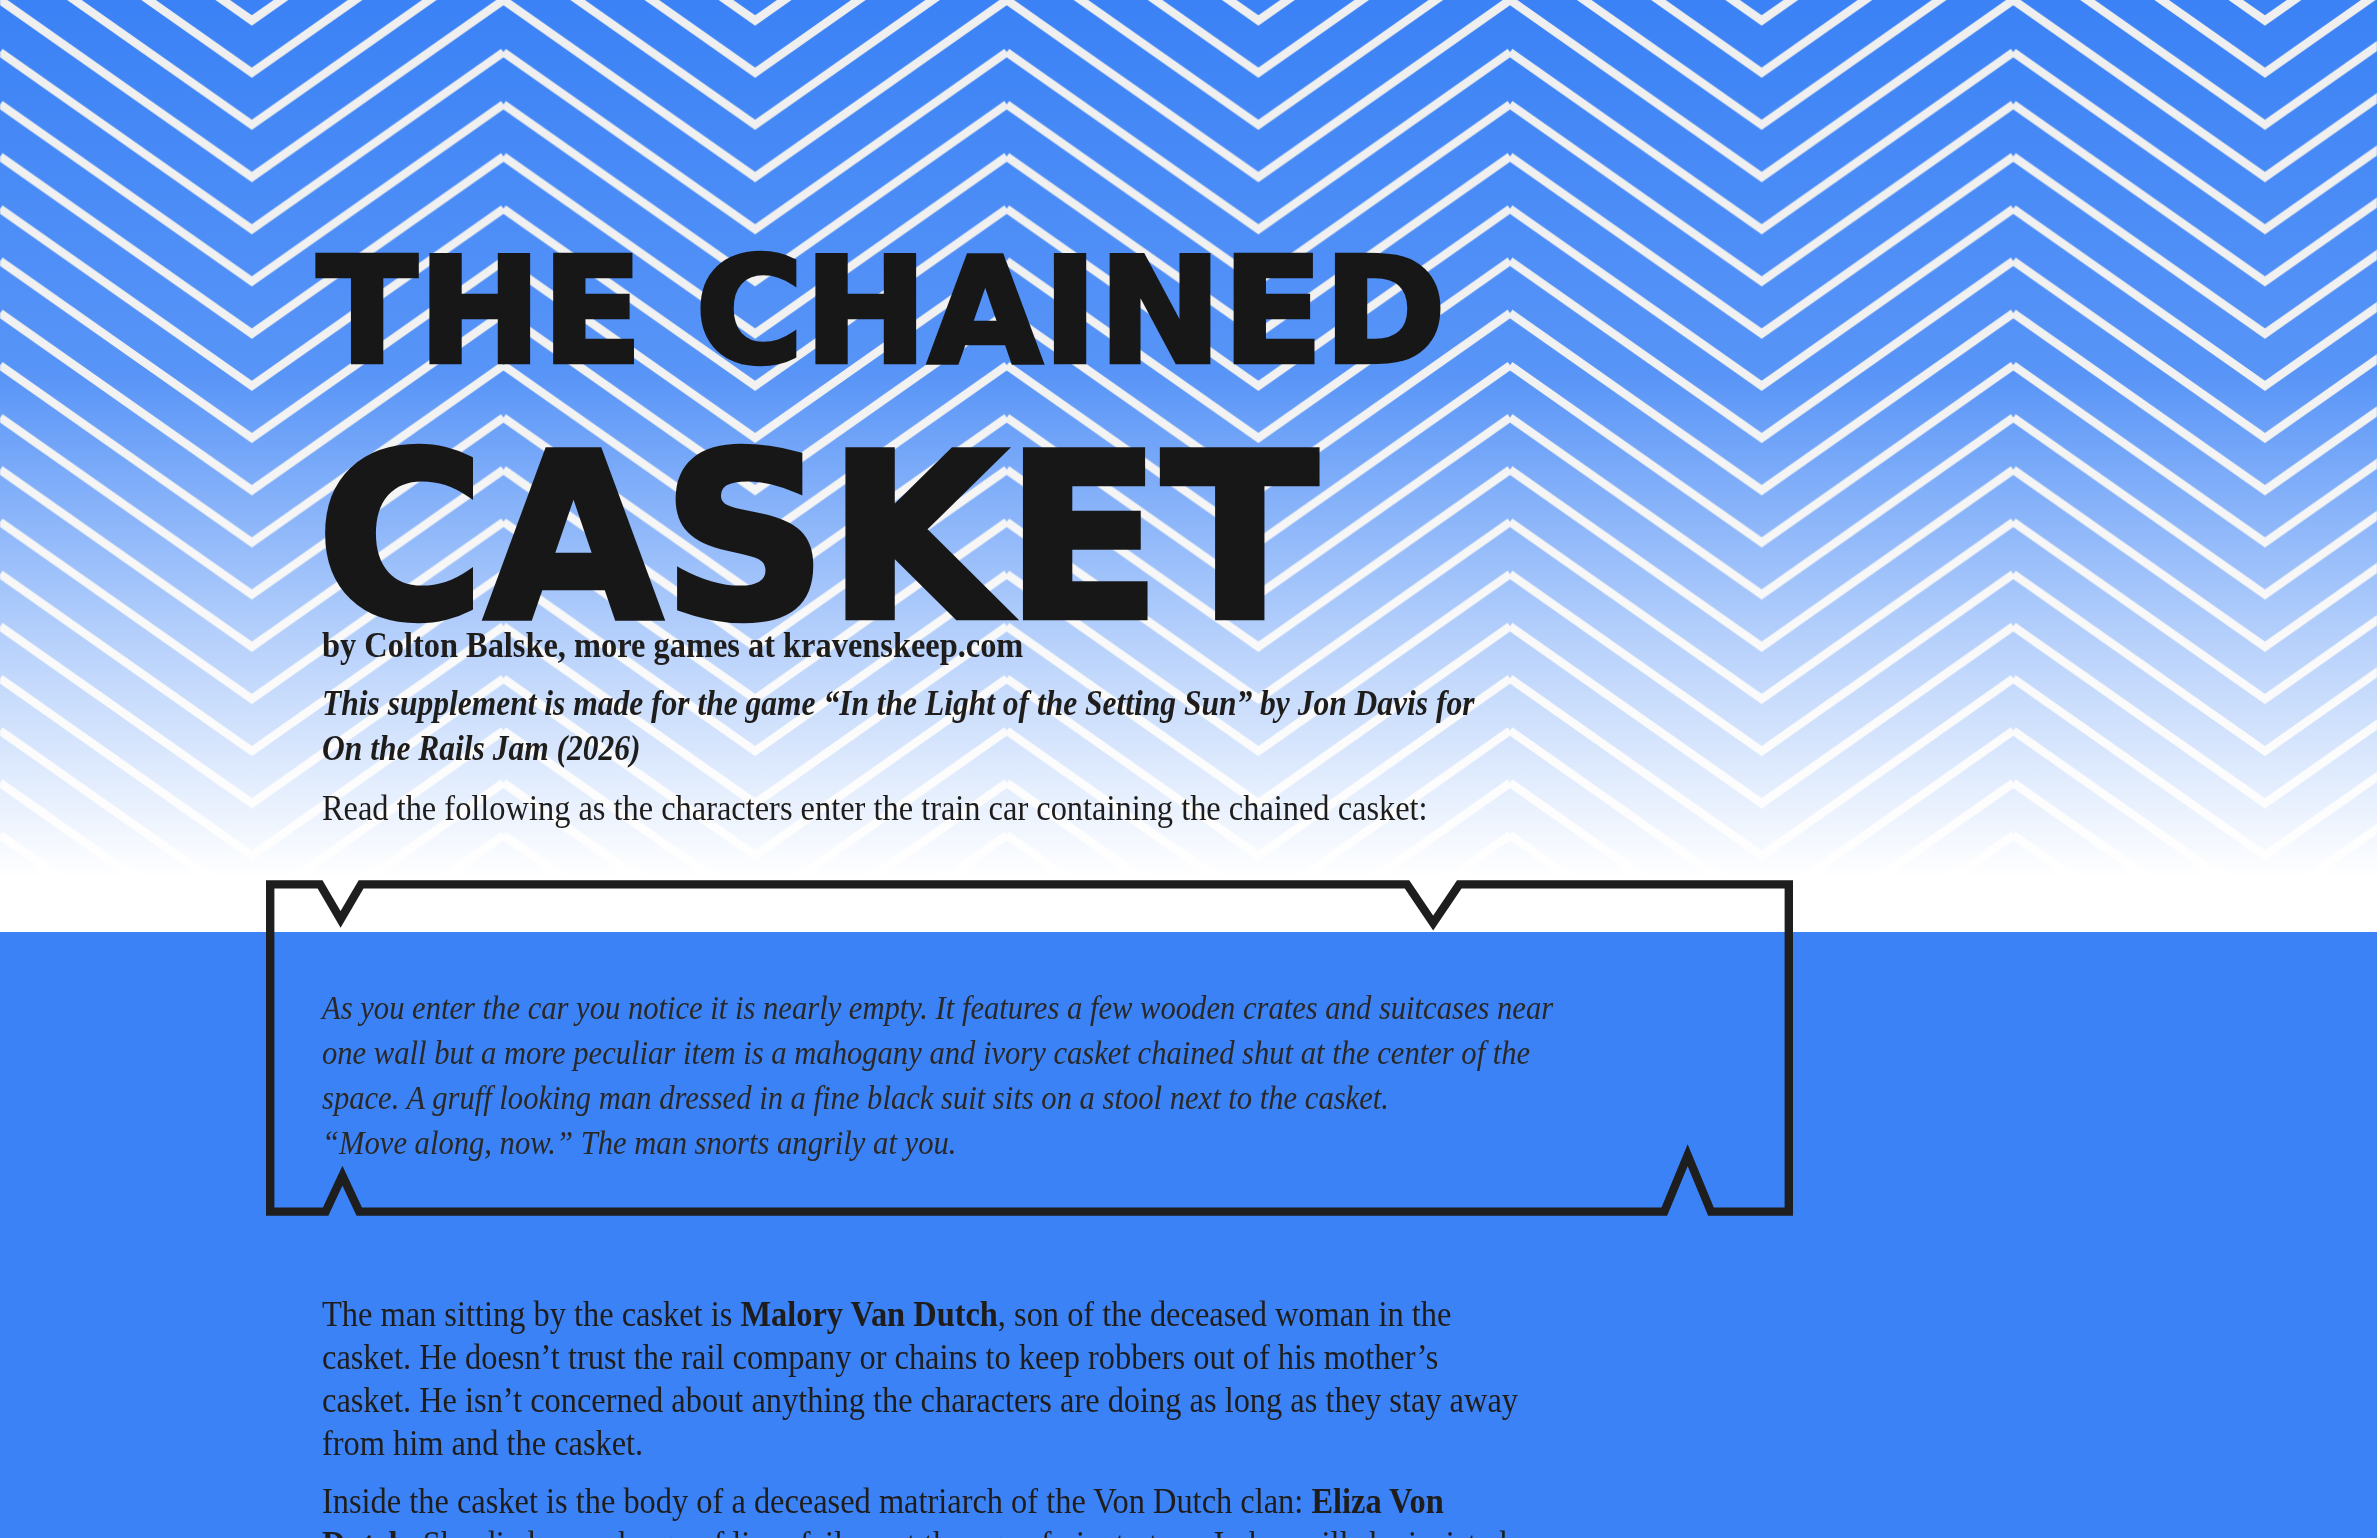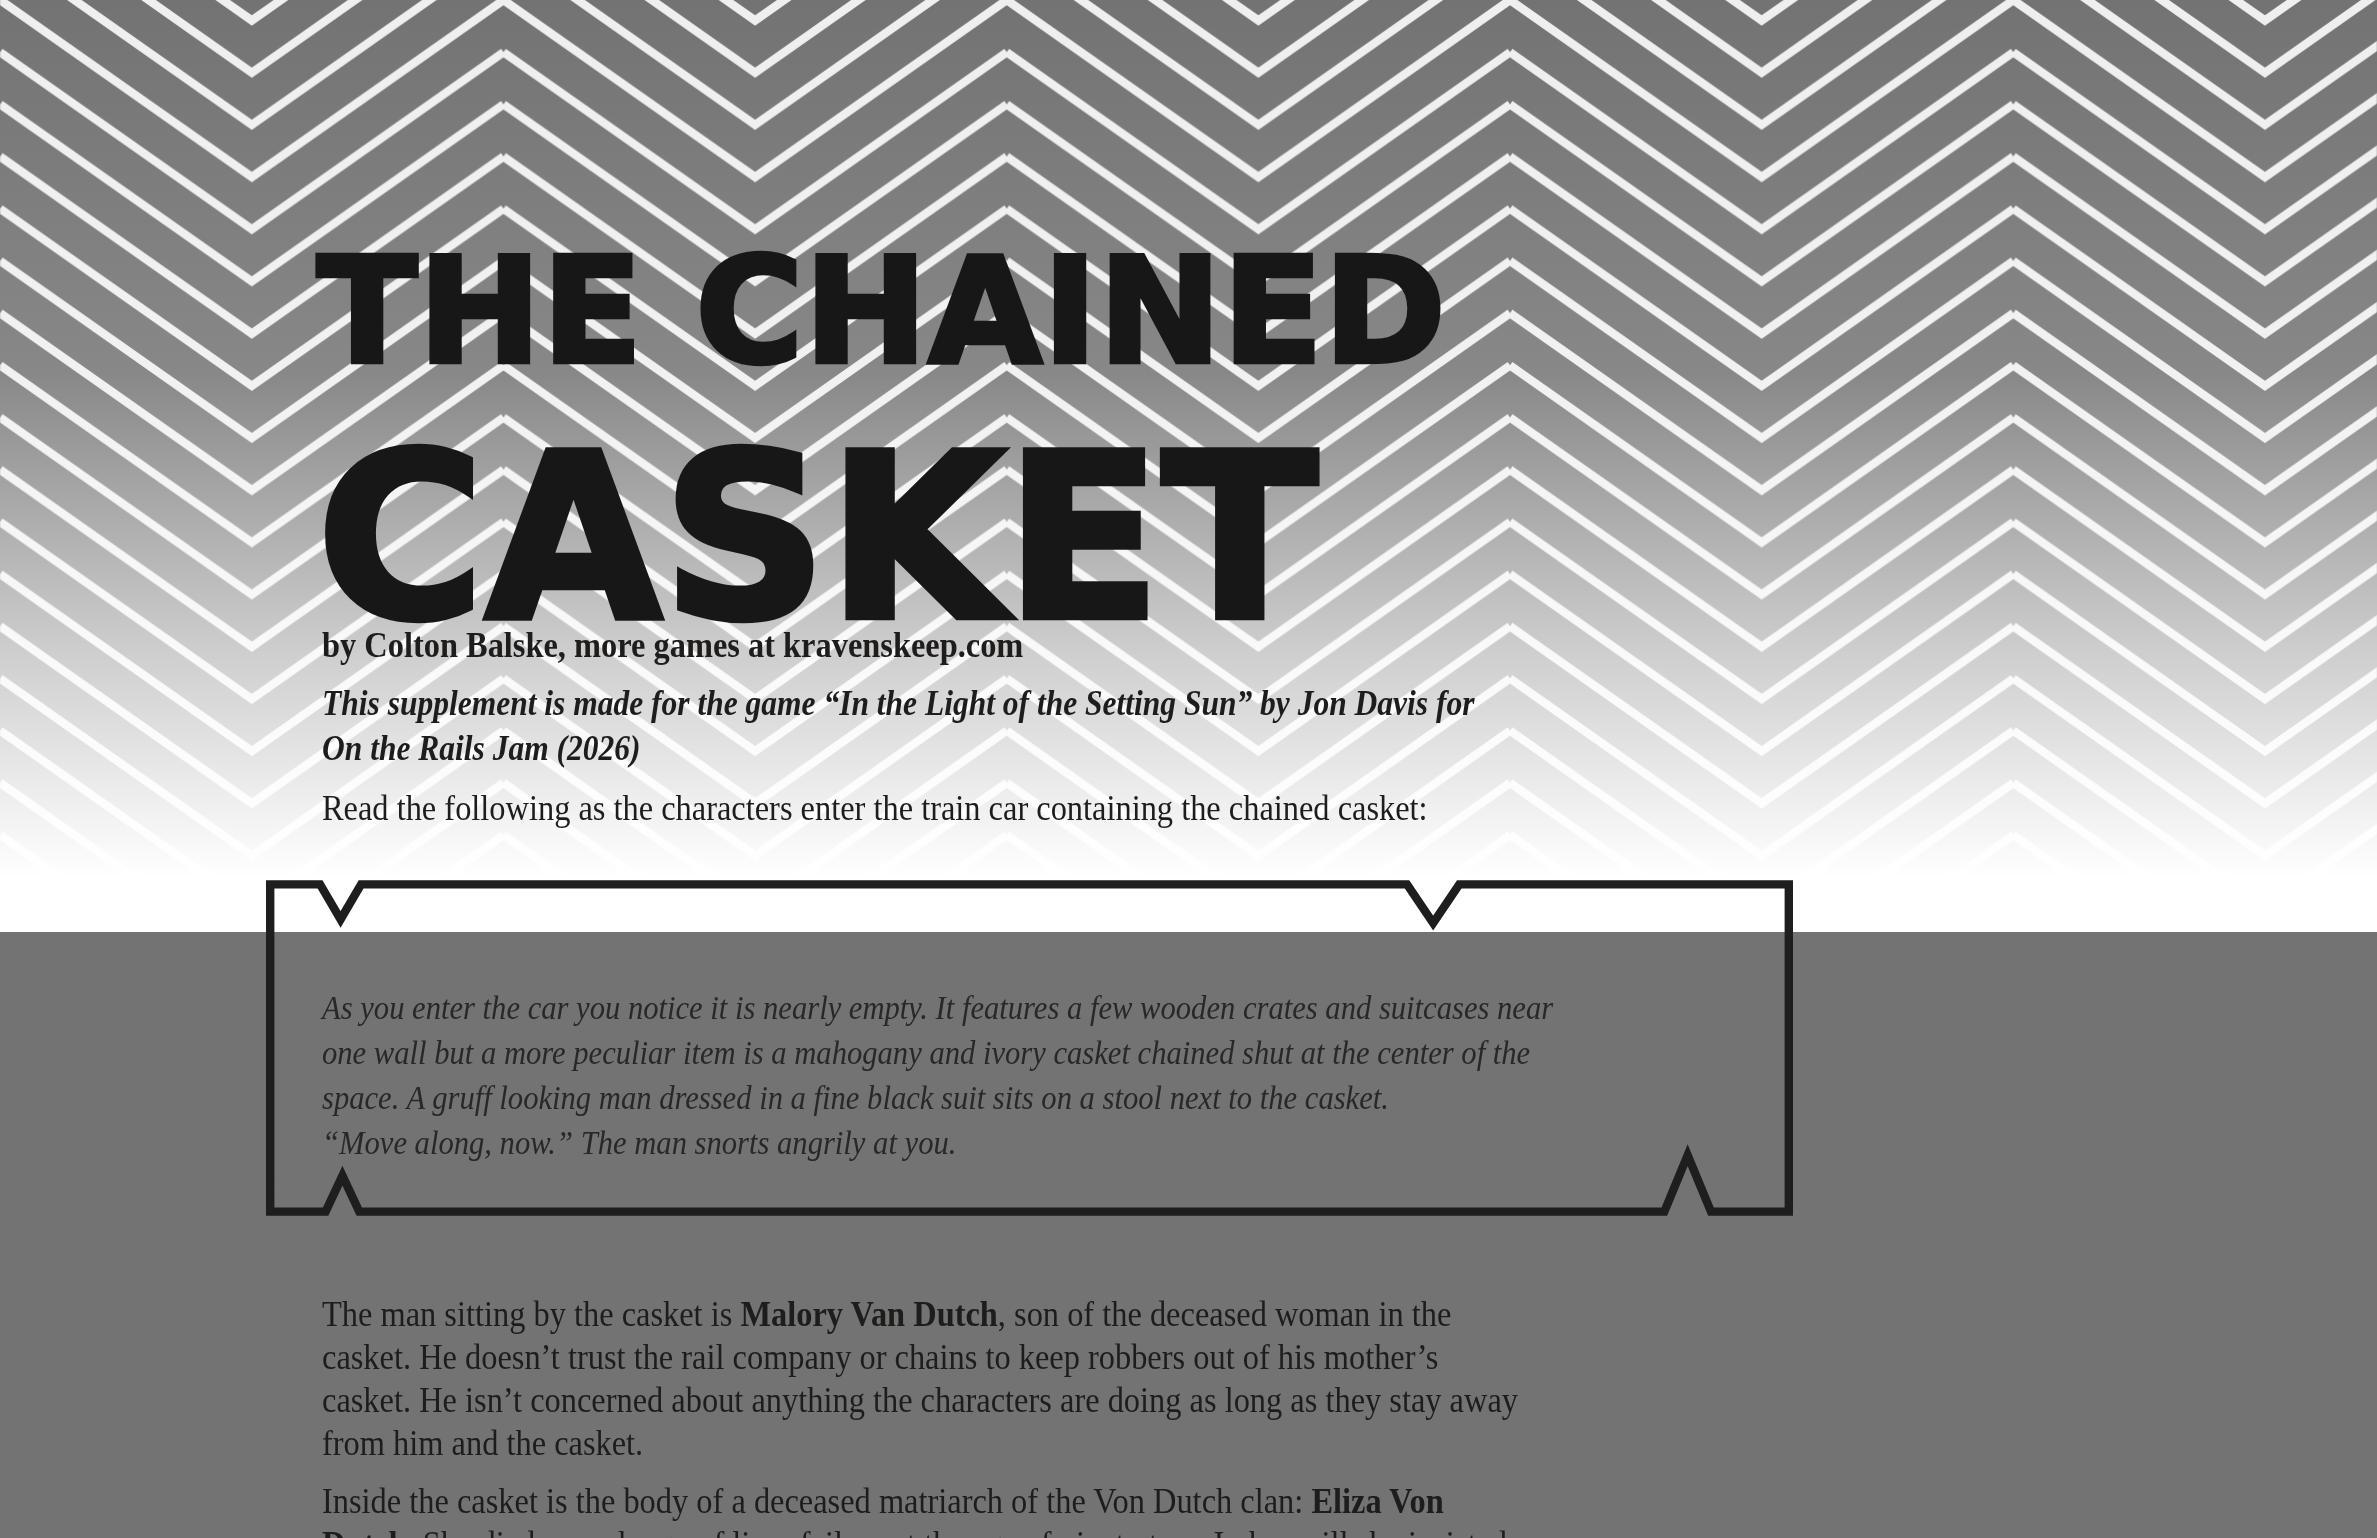--- a/index.html
+++ b/index.html
@@ -1,20 +1,20 @@
 <!DOCTYPE html>
 <html style="font-size:15px"><head>
 <meta charset="utf-8">
 <style>
   html, body { margin: 0; padding: 0; background: #ffffff; }
   .page {
     position: relative;
     width: 2377px;
     height: 1538px;
-    background: #737373;
+    background: #3b82f6;
     overflow: hidden;
     font-family: "Liberation Serif", serif;
     color: #1f1d1c;
   }
   
   .bg-wrap {
     position: absolute;
     left: 0; top: 0;
     width: 2377px; height: 932px;
   }

